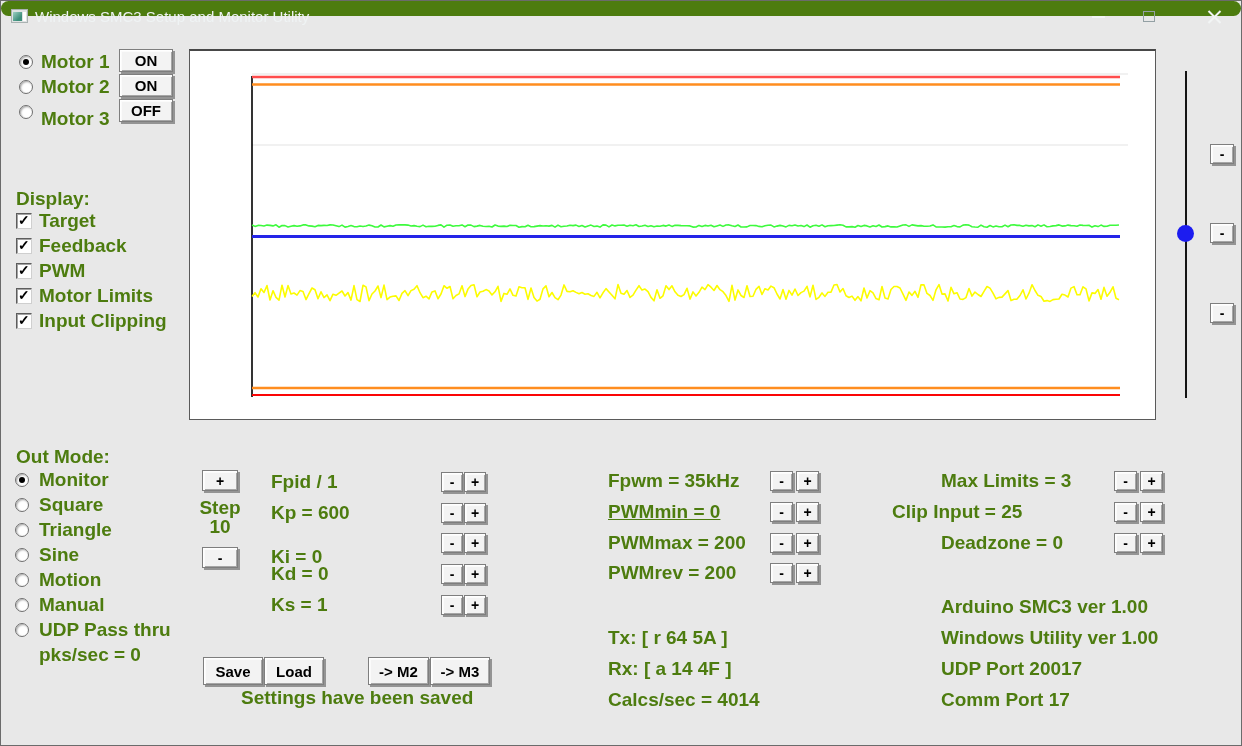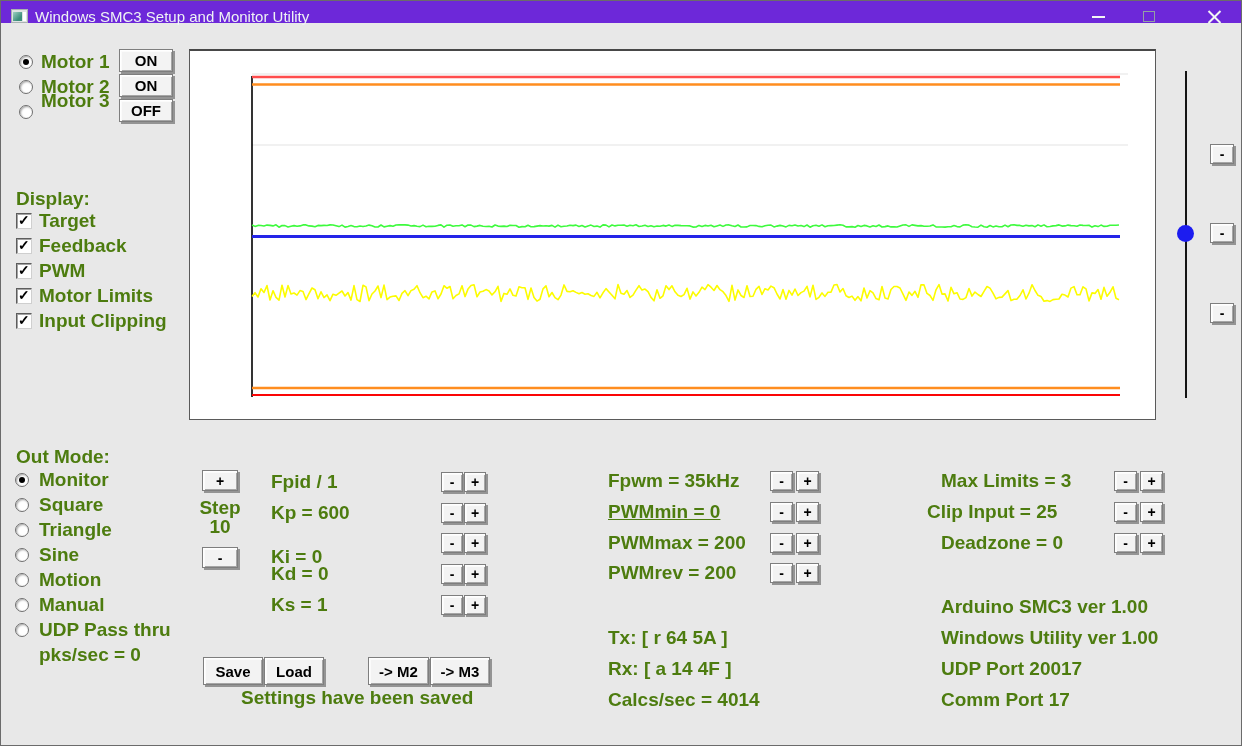--- a/index.html
+++ b/index.html
@@ -1,20 +1,20 @@
 <!DOCTYPE html>
 <html><head>
 <meta charset="utf-8">
 <style>
   html,body{margin:0;padding:0;background:#bfbfbf;}
   *{box-sizing:border-box;}
   .window{position:relative;width:1242px;height:746px;background:#e8e8e8;
           border:1px solid #6b6b6b;overflow:hidden;
           font-family:"Liberation Sans",sans-serif;}
-  .titlebar{position:absolute;left:0;top:0;width:100%;height:22px;background:#6d28d9;}
+  .titlebar{position:absolute;left:0;top:0;width:100%;height:15px;background:#4d7c0f;border-radius:10px;}
   .titlebar .title{position:absolute;left:34px;top:7px;font-size:15px;color:#eff3f4;
           white-space:nowrap;font-weight:400;}
   .appicon{position:absolute;left:10px;top:8px;width:17px;height:14px;background:#dfe3e3;
           border:1px solid #aab2b2;}
   .appicon .ai-body{position:absolute;left:1px;top:2px;width:9px;height:9px;
           background:linear-gradient(135deg,#9fd0c2 0%,#3d8f7c 70%);}
   .appicon .ai-strip{position:absolute;right:1px;top:2px;width:3px;height:9px;background:#ffffff;}
   .caption-btn{position:absolute;top:0;width:46px;height:31px;cursor:pointer;}
   .glyph-min{position:absolute;left:17px;top:15px;width:13px;height:2px;background:#f2f5f5;}
   .glyph-max{position:absolute;left:17px;top:10px;width:12px;height:11px;border:1px solid #93a0a4;}
@@ -72,21 +72,21 @@
 
   <div class="radio checked" style="left:18px;top:54px;"></div>
   <span class="lbl" style="left:40px;top:53px;">Motor 1</span>
   <button class="btn3d" style="left:118px;top:48px;width:54px;height:23px;">ON</button>
 
   <div class="radio" style="left:18px;top:79px;"></div>
   <span class="lbl" style="left:40px;top:78px;">Motor 2</span>
   <button class="btn3d" style="left:118px;top:73px;width:54px;height:23px;">ON</button>
 
   <div class="radio" style="left:18px;top:104px;"></div>
-  <span class="lbl" style="left:40px;top:92px;">Motor 3</span>
+  <span class="lbl" style="left:40px;top:110px;">Motor 3</span>
   <button class="btn3d" style="left:118px;top:98px;width:54px;height:23px;">OFF</button>
 
   <span class="lbl" style="left:15px;top:190px;">Display:</span>
 
   <div class="checkbox checked" style="left:15px;top:212px;">
       <span class="check">✓</span>
     </div>
   <span class="lbl" style="left:38px;top:212px;">Target</span>
 
   <div class="checkbox checked" style="left:15px;top:237px;">
@@ -187,21 +187,21 @@
   <button class="btn3d small" style="left:795px;top:532px;width:23px;height:20px;">+</button>
 
   <span class="lbl" style="left:607px;top:564px;">PWMrev = 200</span>
   <button class="btn3d small" style="left:769px;top:562px;width:23px;height:20px;">-</button>
   <button class="btn3d small" style="left:795px;top:562px;width:23px;height:20px;">+</button>
 
   <span class="lbl" style="left:940px;top:472px;">Max Limits = 3</span>
   <button class="btn3d small" style="left:1113px;top:470px;width:23px;height:20px;">-</button>
   <button class="btn3d small" style="left:1139px;top:470px;width:23px;height:20px;">+</button>
 
-  <span class="lbl" style="left:926px;top:503px;">Clip Input = 25</span>
+  <span class="lbl" style="left:891px;top:503px;">Clip Input = 25</span>
   <button class="btn3d small" style="left:1113px;top:501px;width:23px;height:20px;">-</button>
   <button class="btn3d small" style="left:1139px;top:501px;width:23px;height:20px;">+</button>
 
   <span class="lbl" style="left:940px;top:534px;">Deadzone = 0</span>
   <button class="btn3d small" style="left:1113px;top:532px;width:23px;height:20px;">-</button>
   <button class="btn3d small" style="left:1139px;top:532px;width:23px;height:20px;">+</button>
 
   <button class="btn3d" style="left:202px;top:656px;width:60px;height:28px;">Save</button>
   <button class="btn3d" style="left:263px;top:656px;width:60px;height:28px;">Load</button>
   <button class="btn3d" style="left:367px;top:656px;width:61px;height:28px;">-&gt; M2</button>

